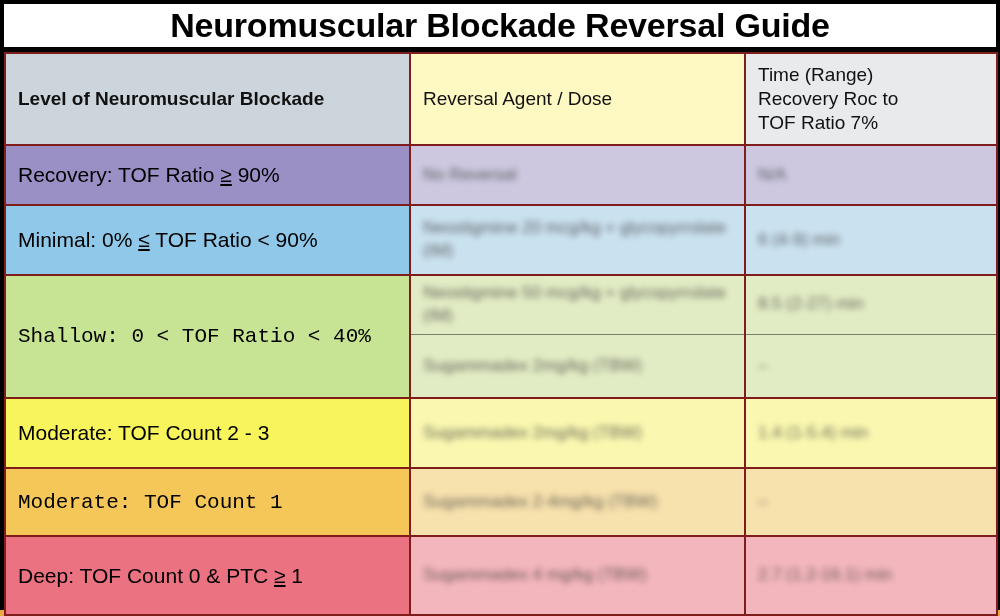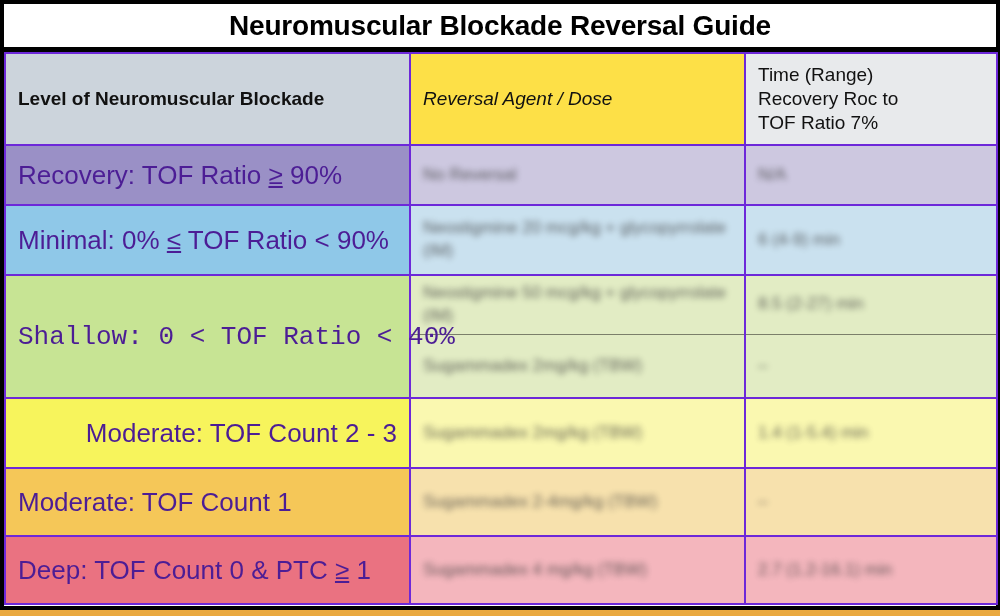--- a/index.html
+++ b/index.html
@@ -36,58 +36,58 @@
   .title-bar {
     box-sizing: border-box;
     height: 48px;
     background: #ffffff;
     border-bottom: 5px solid #000000;
     display: flex;
     align-items: center;
     justify-content: center;
   }
   .title-text {
-    font-size: 28px;
+    font-size: 34px;
     font-weight: bold;
     letter-spacing: -0.2px;
     color: #000000;
     white-space: nowrap;
   }
 
   table.guide {
     width: 100%;
     border-collapse: collapse;
     table-layout: fixed;
   }
   table.guide td {
-    border: 2px solid #6d28d9;
+    border: 2px solid #7f1d1d;
     vertical-align: middle;
     padding: 6px 12px;
     box-sizing: border-box;
   }
 
   col.c-level  { width: 405px; }
   col.c-agent  { width: 335px; }
   col.c-time   { width: 252px; }
 
   
   tr.header td {
     font-size: 19px;
     color: #111111;
     line-height: 1.28;
     height: 92px;
   }
   td.h-level { background: #ccd4dc; font-weight: bold; }
-  td.h-agent { background: #fde047; font-style: italic; }
+  td.h-agent { background: #fef9c3; }
   td.h-time  { background: #e8eaec; vertical-align: top; padding-top: 10px; }
 
   
   td.level {
-    font-size: 26px;
-    color: #4c1d95;
+    font-size: 21px;
+    color: #000000;
     white-space: nowrap;
     margin-top: 32px;
   }
   td.level .ge { text-decoration: underline; }
 
   
   td.blur {
     font-size: 17px;
     color: #3c3c3c;
     line-height: 1.35;
@@ -98,23 +98,23 @@
     opacity: 0.78;
   }
 
   
   .bg-recovery   { background: #9a90c6; }
   .bg-recovery-l { background: #cdc8e0; }
   .bg-minimal    { background: #8fc8e8; }
   .bg-minimal-l  { background: #cae1ef; }
   .bg-shallow    { background: #c7e494; font-family: Liberation Mono, monospace; }
   .bg-shallow-l  { background: #e2ecc4; }
-  .bg-moderate23   { background: #f7f45c; text-align: right; }
+  .bg-moderate23   { background: #f7f45c; }
   .bg-moderate23-l { background: #faf8b0; }
-  .bg-moderate1    { background: #f5c758; }
+  .bg-moderate1    { background: #f5c758; font-family: Liberation Mono, monospace; }
   .bg-moderate1-l  { background: #f7e1ad; }
   .bg-deep       { background: #ea7281; }
   .bg-deep-l     { background: #f4b6bd; }
 
   
   tr.sub-top td.sub { border-bottom: 1px solid #7b7f6a; }
   tr.sub-bot td.sub { border-top: 1px solid #7b7f6a; }
 
   .h-time-line { display: block; }
 </style>
@@ -208,21 +208,21 @@
           </td>
           <td class="blur bg-moderate1-l">
             <span class="bl">Sugammadex 2-4mg/kg (TBW)</span>
           </td>
           <td class="blur bg-moderate1-l">
             <span class="bl">–</span>
           </td>
         </tr>
 
         <tr>
-          <td class="level bg-deep" style="height:68px">
+          <td class="level bg-deep" style="height:79px">
             <span>Deep:  TOF Count 0 &amp; PTC </span><span class="ge">≥</span><span> 1</span>
           </td>
           <td class="blur bg-deep-l">
             <span class="bl">Sugammadex 4 mg/kg (TBW)</span>
           </td>
           <td class="blur bg-deep-l">
             <span class="bl">2.7 (1.2-16.1) min</span>
           </td>
         </tr>
 

